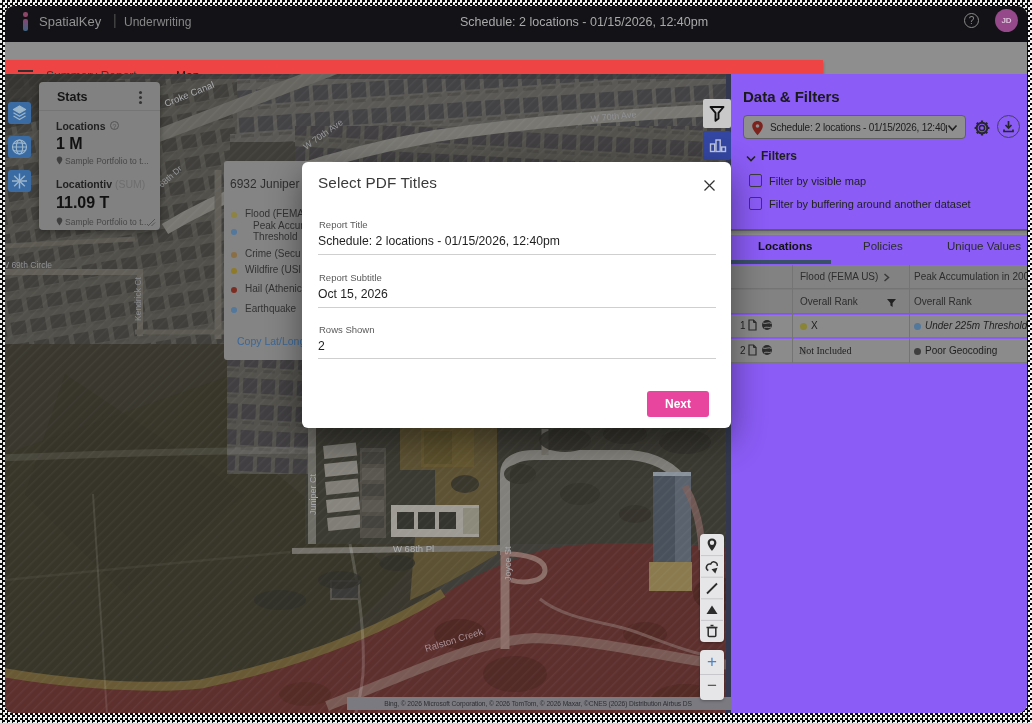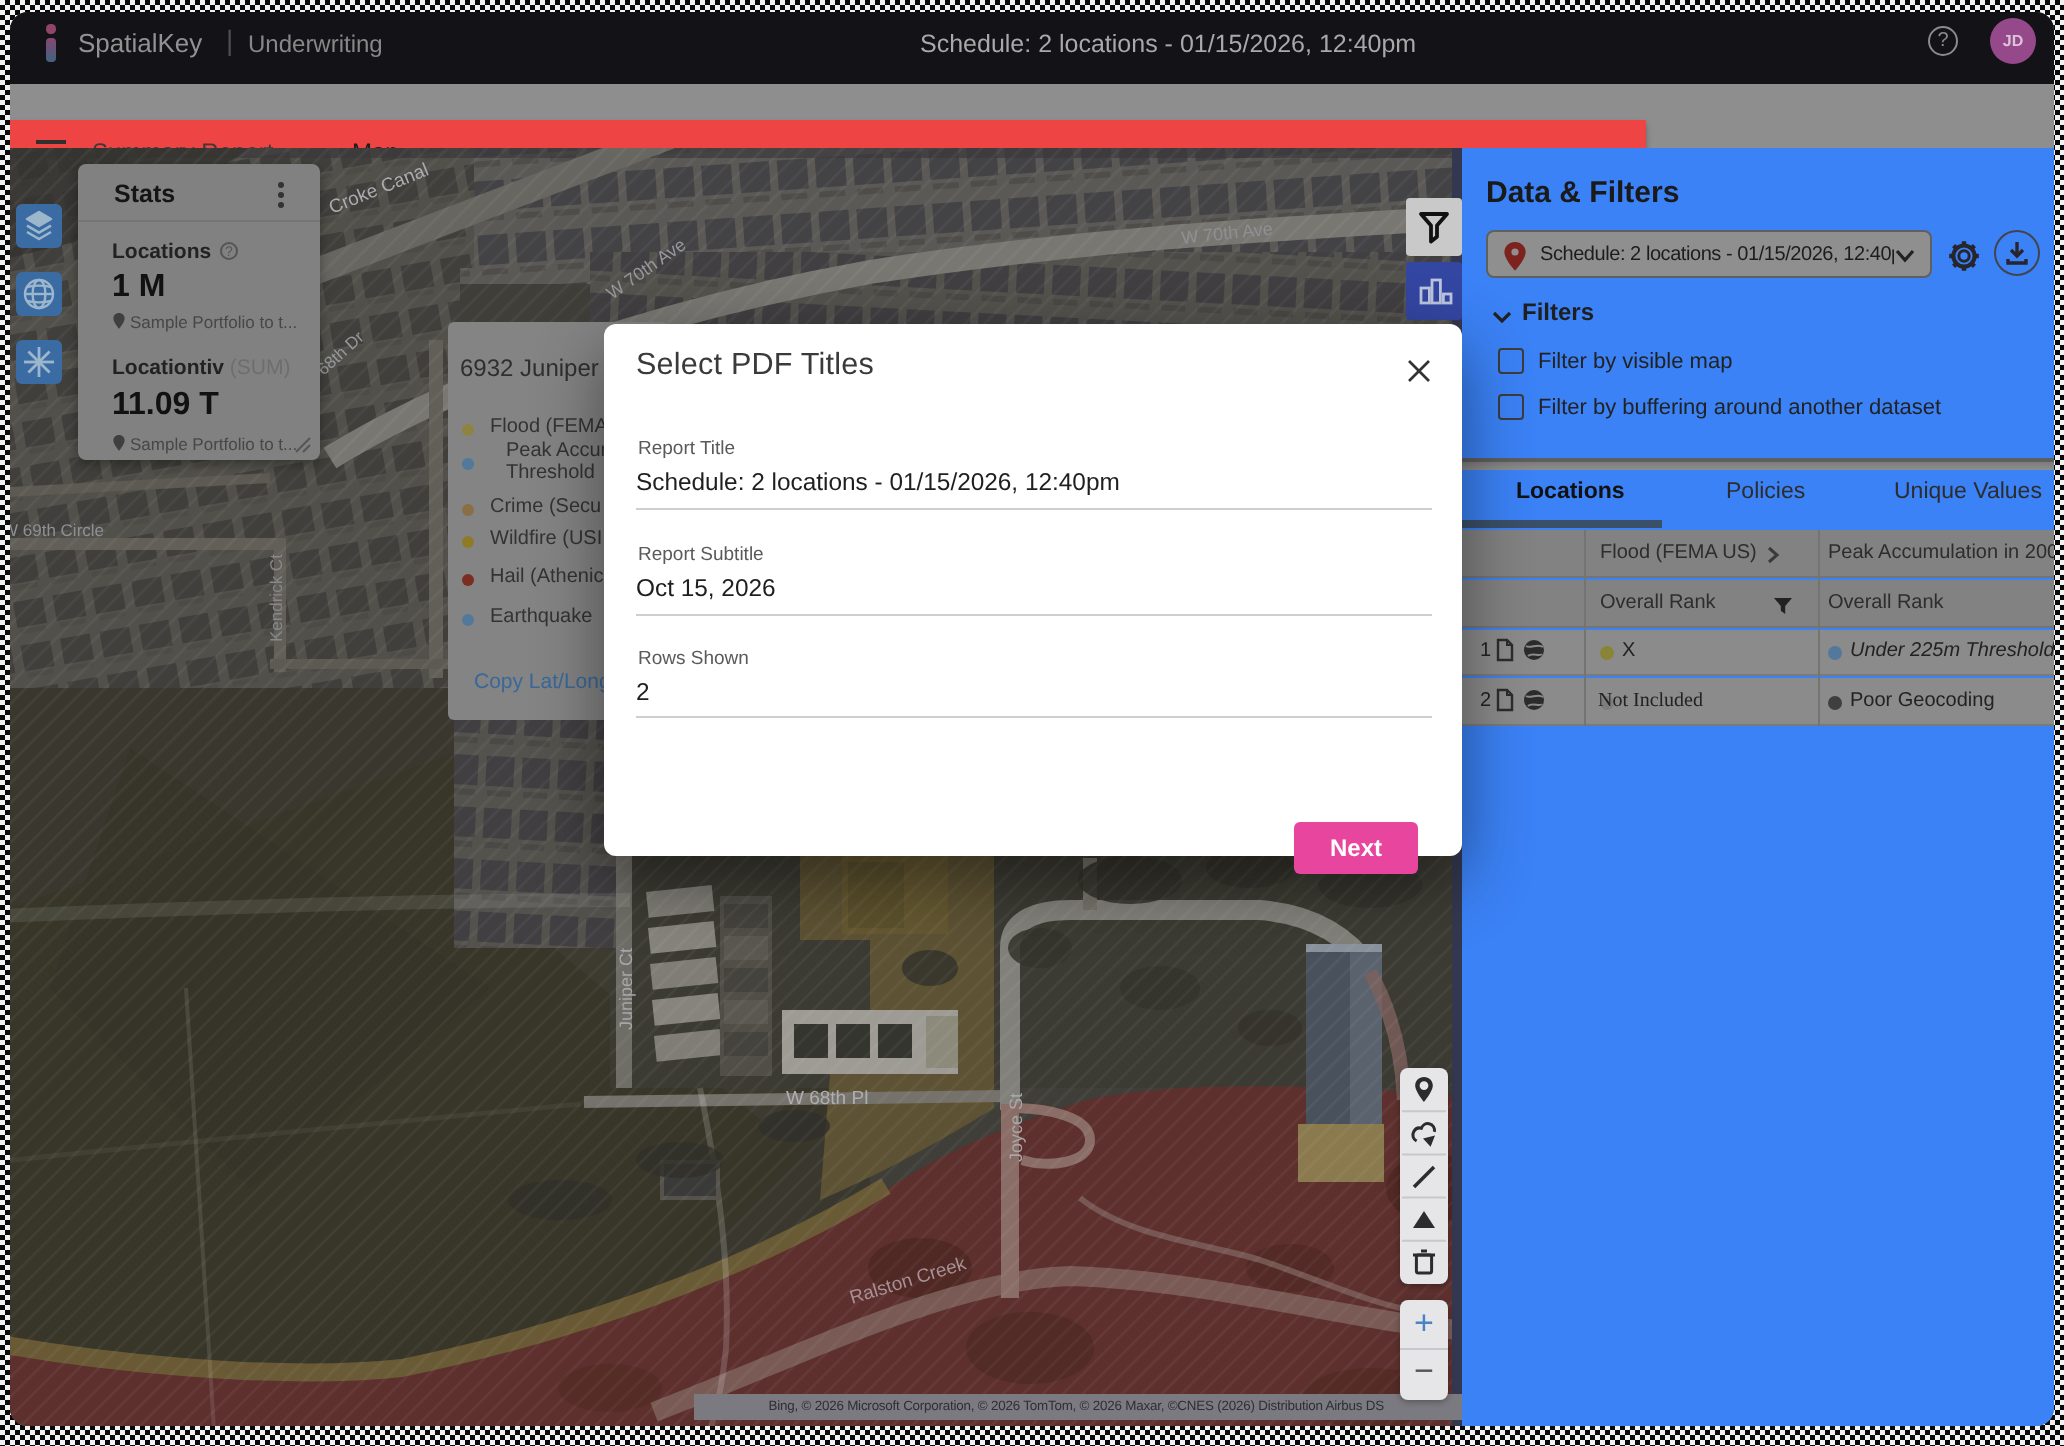--- a/index.html
+++ b/index.html
@@ -253,21 +253,21 @@
     <div class="ab" style="left:3px;top:96px;width:23px;height:22px;background:#3a6ca3;border-radius:3px;">
       <svg width="23" height="22" viewBox="0 0 23 22" stroke="#9cb6cc" stroke-width="1.4">
         <line x1="11.5" y1="3.5" x2="11.5" y2="18.5"></line>
             <line x1="4" y1="11" x2="19" y2="11"></line>
         <line x1="6.2" y1="5.7" x2="16.8" y2="16.3"></line>
             <line x1="16.8" y1="5.7" x2="6.2" y2="16.3"></line>
       </svg>
     </div>
   </div>
 
-  <div class="ab" id="rp" style="left:731px;top:74px;width:296px;height:639px;background:#3b82f6;">
+  <div class="ab" id="rp" style="left:731px;top:74px;width:296px;height:639px;background:#8b5cf6;">
     <div class="ab" style="left:12px;top:14px;font-size:15px;font-weight:bold;color:#1a1a1a;">Data &amp; Filters</div>
 
     <div class="ab" style="left:12px;top:41px;width:223px;height:24px;border:1px solid #5f5f5f;border-radius:4px;background:#8f8f8f;">
       <svg class="ab" style="left:7px;top:3.5px;" width="13" height="16" viewBox="0 0 13 16">
             <path d="M6.5,1 C3.4,1 1.2,3.2 1.2,6.1 c0,3.6 5.3,9.2 5.3,9.2 s5.3,-5.6 5.3,-9.2 C11.8,3.2 9.6,1 6.5,1 Z" fill="#7c231e"></path>
             <circle cx="6.5" cy="6" r="1.8" fill="#8f8f8f"></circle>
           </svg>
       <div class="ab" style="left:26px;top:5.5px;width:177px;font-size:10px;letter-spacing:-0.22px;color:#1d1d1d;white-space:nowrap;overflow:hidden;">Schedule: 2 locations - 01/15/2026, 12:40p</div>
       <svg class="ab" style="left:203px;top:8px;" width="11" height="8" viewBox="0 0 11 8">
             <path d="M1.5,1.5 L5.5,6 L9.5,1.5" fill="none" stroke="#222" stroke-width="1.6"></path>
@@ -402,17 +402,17 @@
         </svg>
     <div class="ab" style="left:17px;top:57px;font-size:9.5px;color:#5a5a5a;">Report Title</div>
     <div class="ab" style="left:16px;top:72px;font-size:12.2px;color:#1f1f1f;">Schedule: 2 locations - 01/15/2026, 12:40pm</div>
     <div class="ab" style="left:16px;top:92px;width:398px;height:1px;background:#cfcfcf;"></div>
     <div class="ab" style="left:17px;top:110px;font-size:9.5px;color:#5a5a5a;">Report Subtitle</div>
     <div class="ab" style="left:16px;top:125px;font-size:12.2px;color:#1f1f1f;">Oct 15, 2026</div>
     <div class="ab" style="left:16px;top:145px;width:398px;height:1px;background:#cfcfcf;"></div>
     <div class="ab" style="left:17px;top:162px;font-size:9.5px;color:#5a5a5a;">Rows Shown</div>
     <div class="ab" style="left:16px;top:177px;font-size:12.2px;color:#1f1f1f;">2</div>
     <div class="ab" style="left:16px;top:196px;width:398px;height:1px;background:#cfcfcf;"></div>
-    <div class="ab" style="left:345px;top:229px;width:62px;height:26px;background:#e8459e;border-radius:3px;color:#fff;font-size:12px;font-weight:bold;text-align:center;line-height:26px;margin-top:20px;">Next</div>
+    <div class="ab" style="left:345px;top:229px;width:62px;height:26px;background:#e8459e;border-radius:3px;color:#fff;font-size:12px;font-weight:bold;text-align:center;line-height:26px;">Next</div>
   </div>
 
 </div>
   </div>
 
 </body></html>

